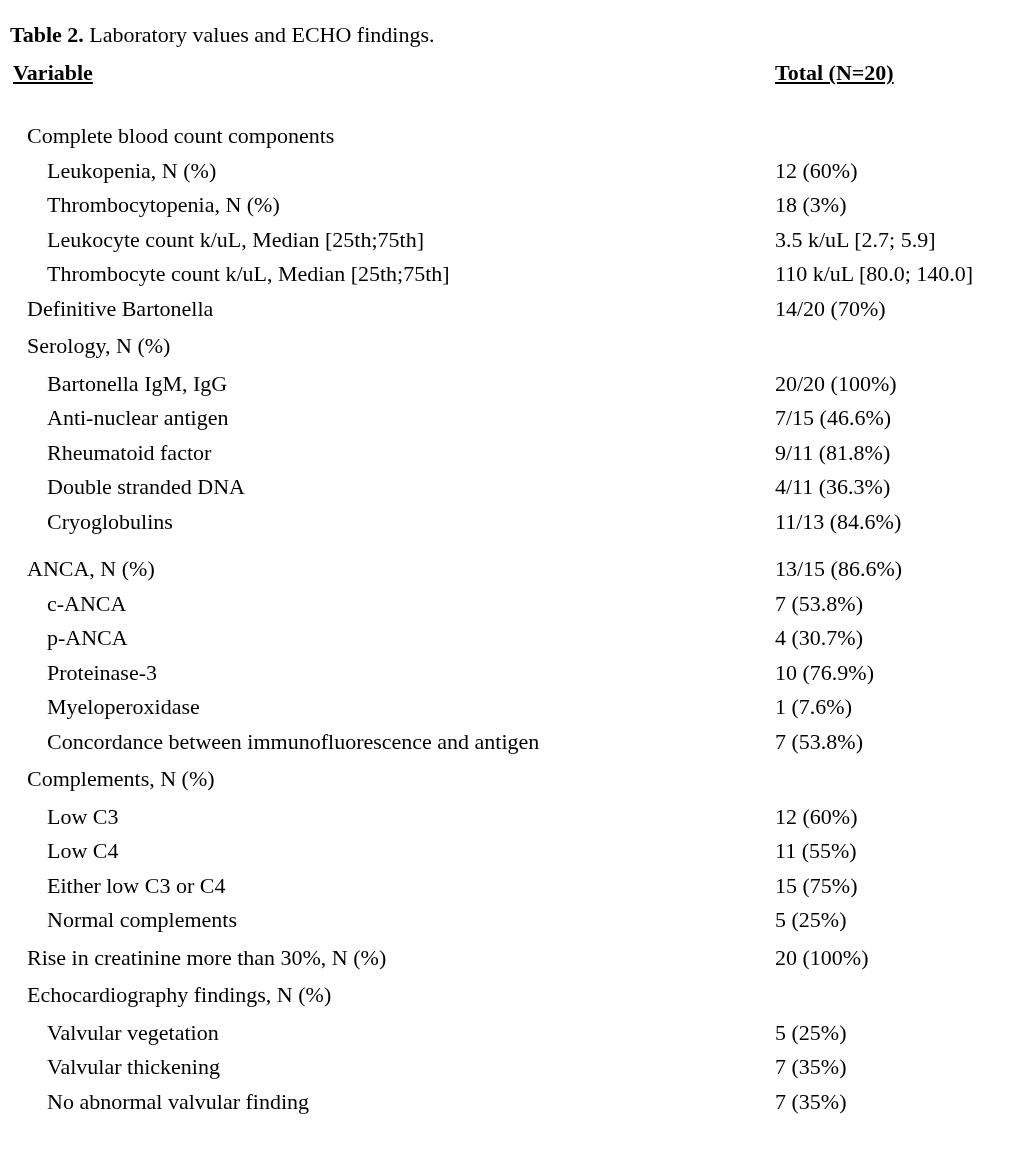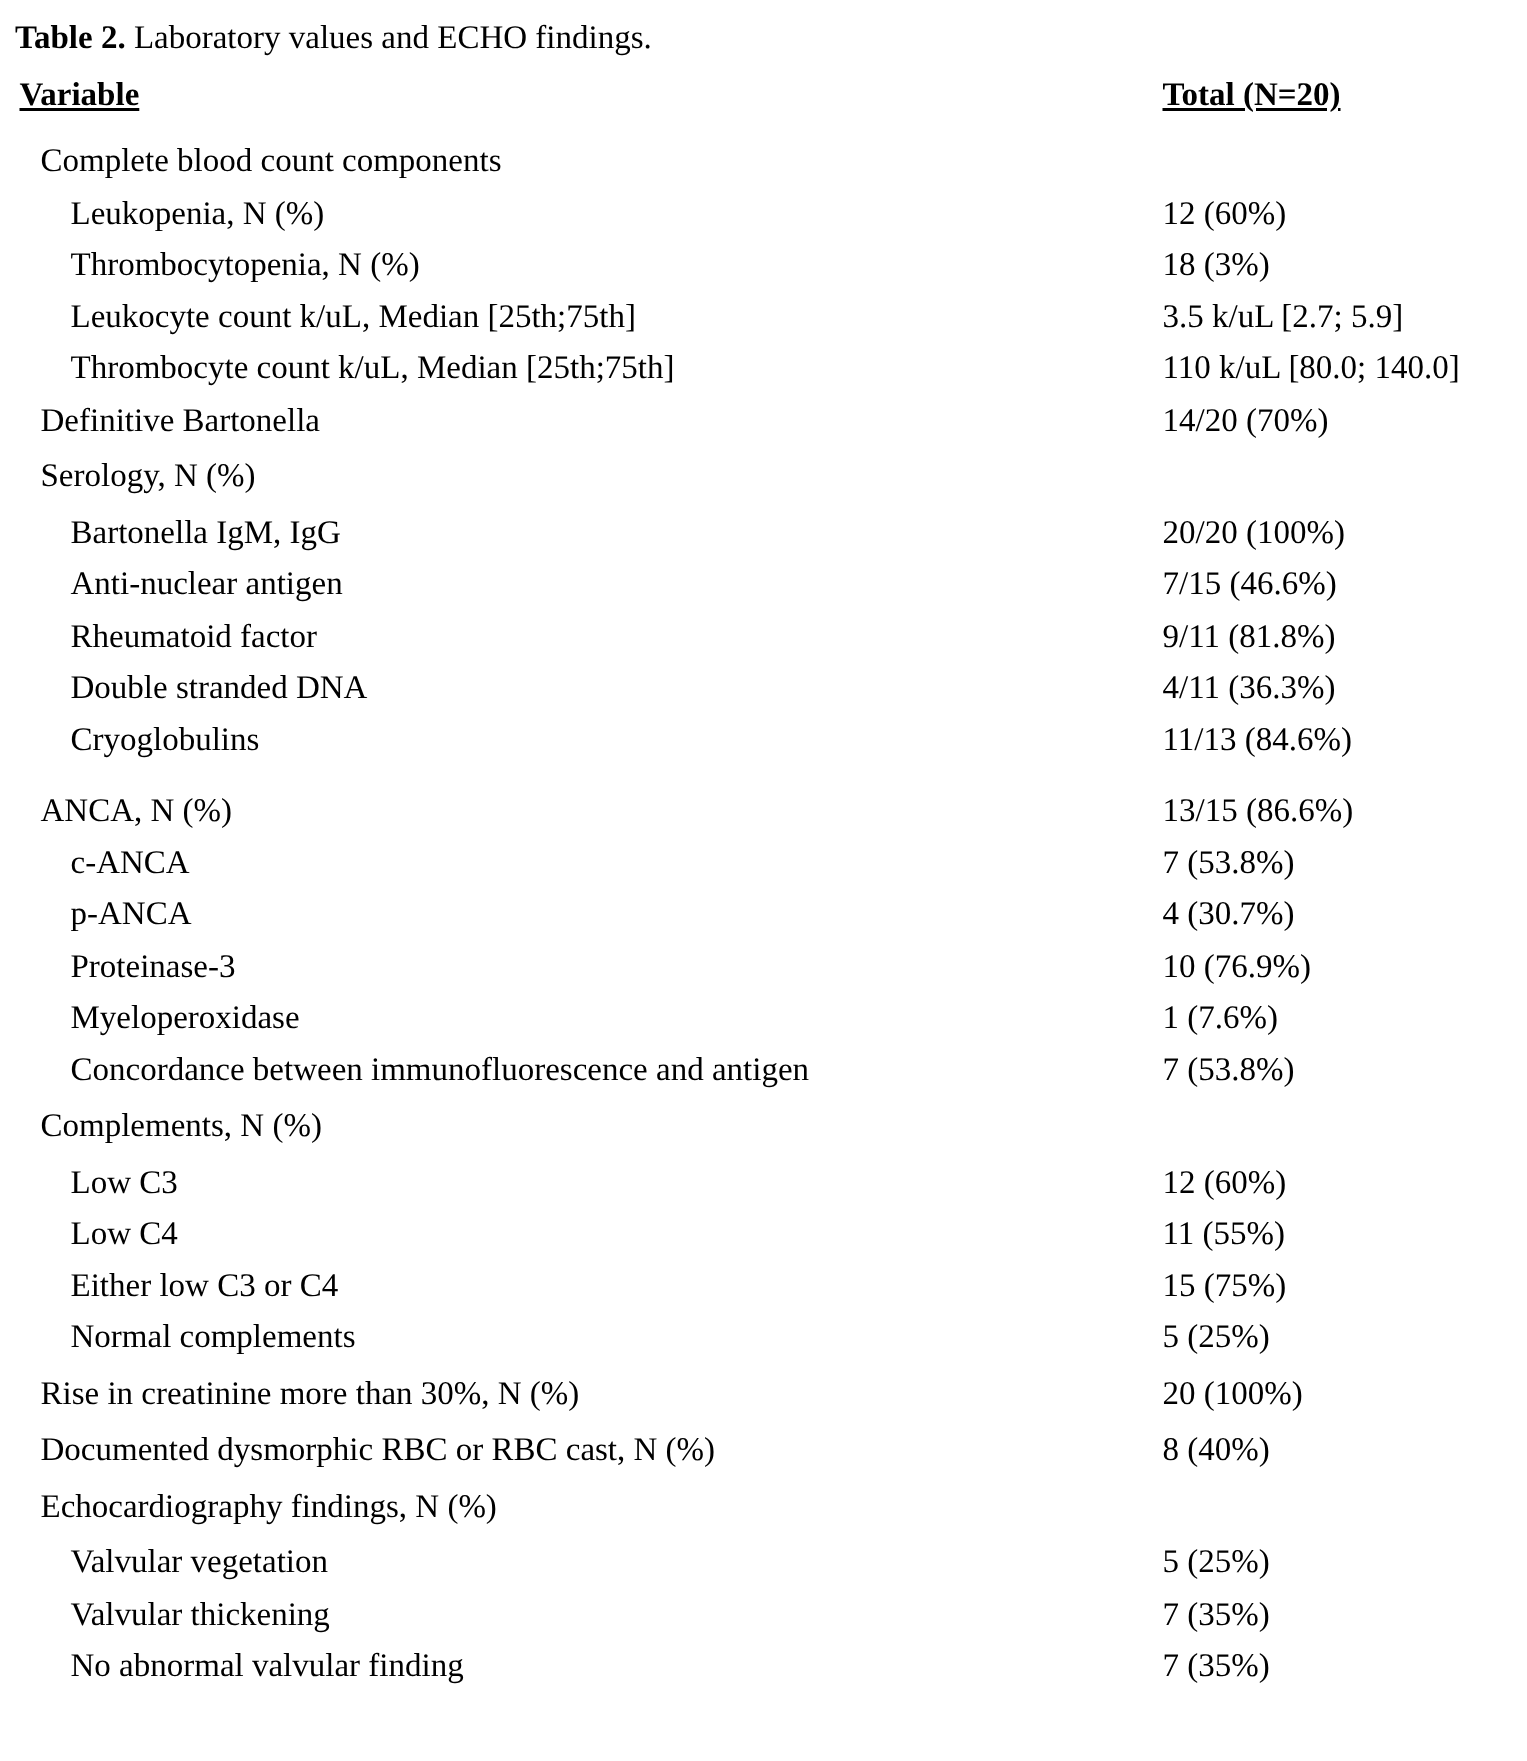--- a/index.html
+++ b/index.html
@@ -9,21 +9,21 @@
   }
   body {
     width: 1018px;
     height: 1174px;
     font-family: "Liberation Serif", "DejaVu Serif", serif;
     color: #000000;
     font-size: 22px;
     overflow: hidden;
   }
   .page {
-    padding-top: 10px;
+    padding-top: 20px;
   }
   .table-caption {
     padding-left: 10px;
     line-height: 30px;
     white-space: nowrap;
   }
   .table-caption .caption-label {
     font-weight: bold;
   }
   .header-row {
@@ -33,21 +33,21 @@
   }
   .header-row .col-var,
   .header-row .col-total {
     position: absolute;
     font-weight: bold;
     text-decoration: underline;
     white-space: nowrap;
   }
   .header-row .col-var { left: 13px; }
   .header-row .col-total { left: 775px; text-align: center; }
-  .rows { margin-top: 0; }
+  .rows { margin-top: 19px; }
   .row {
     position: relative;
     height: 34.5px;
     line-height: 34.5px;
   }
   .row .label {
     position: absolute;
     left: 27px;
     white-space: nowrap;
   }
@@ -167,24 +167,20 @@
       </div>
       <div class="row indent-1">
         <span class="label">Normal complements</span>
         <span class="value">5 (25%)</span>
       </div>
       <div class="row gap-sm">
         <span class="label">Rise in creatinine more than 30%, N (%)</span>
         <span class="value">20 (100%)</span>
       </div>
       <div class="row gap-sm">
-        <span class="label">Documented dysmorphic RBC or RBC cast, N (%)</span>
-        <span class="value">8 (40%)</span>
-      </div>
-      <div class="row gap-sm">
         <span class="label">Echocardiography findings, N (%)</span>
         <span class="value"></span>
       </div>
       <div class="row indent-1 gap-sm">
         <span class="label">Valvular vegetation</span>
         <span class="value">5 (25%)</span>
       </div>
       <div class="row indent-1">
         <span class="label">Valvular thickening</span>
         <span class="value">7 (35%)</span>

